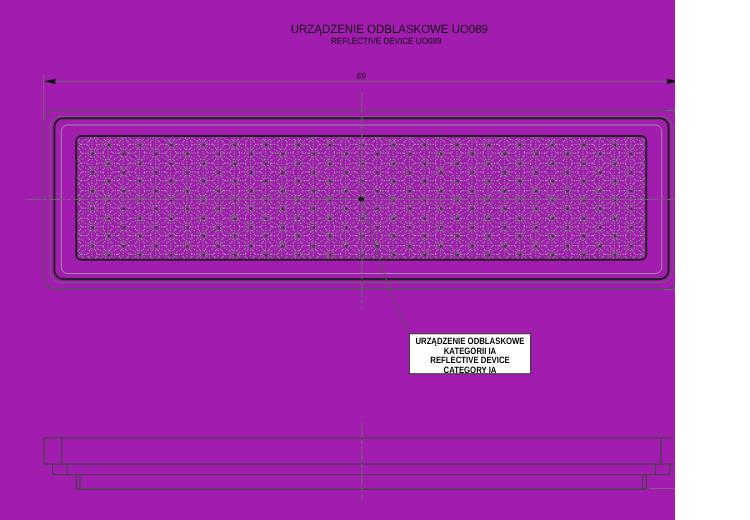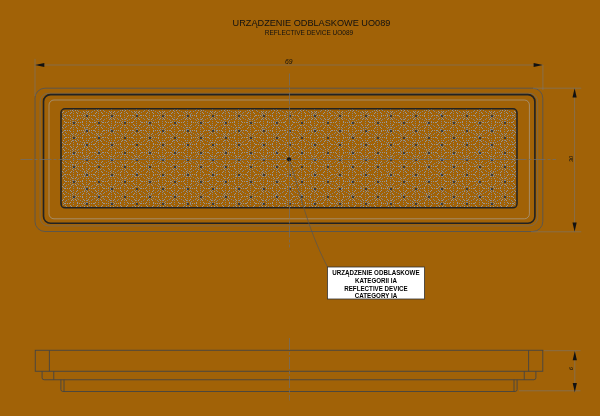--- a/index.html
+++ b/index.html
@@ -1,16 +1,16 @@
 <!DOCTYPE html>
 <html><head>
 <meta charset="utf-8">
 <style>
   html,body{margin:0;padding:0;background:#ffffff;}
-  #page{position:relative;width:600px;height:416px;background:#a16207;overflow:hidden;
+  #page{position:relative;width:540px;height:416px;background:#a21caf;overflow:hidden;
         font-family:"Liberation Sans", sans-serif;}
   svg{position:absolute;left:0;top:0;}
   text{-webkit-font-smoothing:antialiased;}
 </style>
 </head>
 <body>
 <div id="page">
 <svg width="600" height="416" viewBox="0 0 600 416">
   <defs>
     <clipPath id="pclip">

